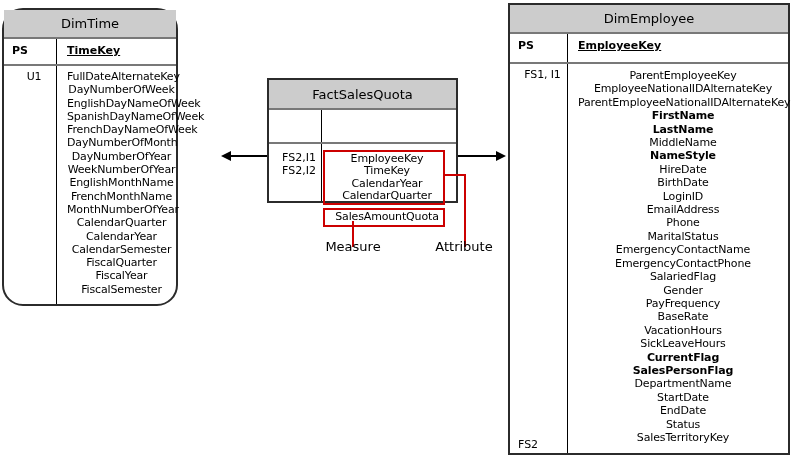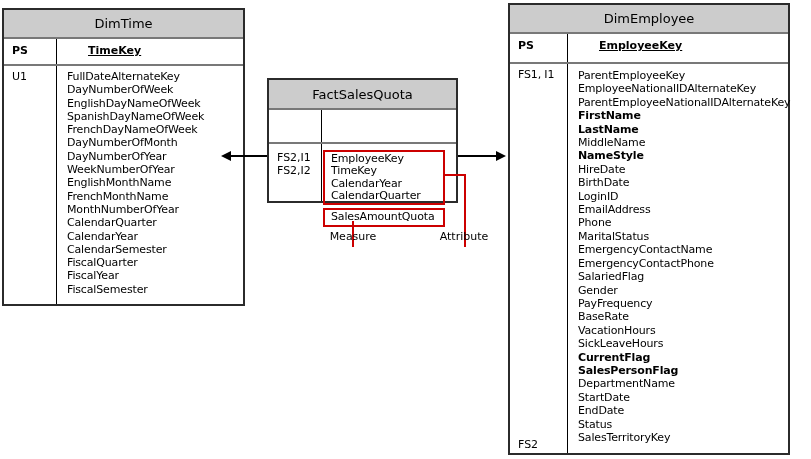--- a/index.html
+++ b/index.html
@@ -9,34 +9,34 @@
     --accent:#cc0000;
     --arrow:#000000;
   }
   html,body{margin:0;padding:0;background:#ffffff;}
   body{width:811px;height:459px;position:relative;font-family:"DejaVu Sans","Liberation Sans",sans-serif;color:#000;}
   .canvas{position:absolute;left:0;top:0;width:811px;height:459px;}
 
   
   .tbl{position:absolute;background:#fff;border:2px solid var(--table-border);box-sizing:border-box;display:flex;flex-direction:column;}
   .tbl-header{background:var(--header-bg);border-bottom:2px solid var(--grid-line);font-size:13px;display:flex;align-items:center;justify-content:center;flex:none;}
-  .key-row{display:flex;border-bottom:2px solid var(--grid-line);font-size:11px;font-weight:bold;flex:none;gap:21px;}
+  .key-row{display:flex;border-bottom:2px solid var(--grid-line);font-size:11px;font-weight:bold;flex:none;}
   .cell-left{border-right:1px solid #000;box-sizing:border-box;flex:none;}
   .cell-right{flex:1;min-width:0;}
   .key-row .cell-left{padding:5px 0 0 8px;}
   .key-row .cell-right{padding:5px 0 0 10px;}
   .key-field{text-decoration:underline;}
-  .body-row{display:flex;flex:1;font-size:11px;min-height:0;}
+  .body-row{display:flex;flex:1;font-size:11px;min-height:0;text-align:center;}
   .body-row .cell-left{position:relative;padding:4px 0 0 8px;}
   .body-row .cell-right{padding:4px 0 0 10px;}
   .field-line{line-height:13.3px;white-space:nowrap;letter-spacing:-0.15px;}
   .bold{font-weight:bold;}
 
   
-  .dim-time{left:2px;top:8px;width:243px;height:298px;}
+  .dim-time{left:2px;top:8px;width:176px;height:298px;border-radius:21px;}
   .dim-time .tbl-header{height:27px;}
   .dim-time .key-row{height:25px;}
   .dim-time .cell-left{width:53px;}
 
   
   .dim-employee{left:508px;top:3px;width:282px;height:452px;}
   .dim-employee .tbl-header{height:27px;}
   .dim-employee .key-row{height:28px;}
   .dim-employee .cell-left{width:58px;}
   .dim-employee .body-row .cell-right{padding-top:5px;}
@@ -62,21 +62,21 @@
   .arrow-line.right{left:458px;top:155px;width:40px;}
   .arrow-head{position:absolute;width:0;height:0;border-top:5px solid transparent;border-bottom:5px solid transparent;}
   .arrow-head.left{left:221px;top:151px;border-right:10px solid var(--arrow);}
   .arrow-head.right{left:496px;top:151px;border-left:10px solid var(--arrow);}
 
   
   .callout-line{position:absolute;background:var(--accent);}
   .measure-line{left:352px;top:221px;width:2px;height:26px;}
   .attr-line-h{left:445px;top:174px;width:21px;height:2px;}
   .attr-line-v{left:464px;top:174px;width:2px;height:73px;}
-  .callout-label{position:absolute;font-size:11px;text-align:center;width:74px;top:230px;}
+  .callout-label{position:absolute;font-size:13px;text-align:center;width:74px;top:239px;}
   .measure-label{left:316px;}
   .attribute-label{left:427px;}
 </style>
 </head>
 <body>
 
 <div class="canvas">
 
   <div class="tbl dim-time">
     <div class="tbl-header">DimTime</div>

